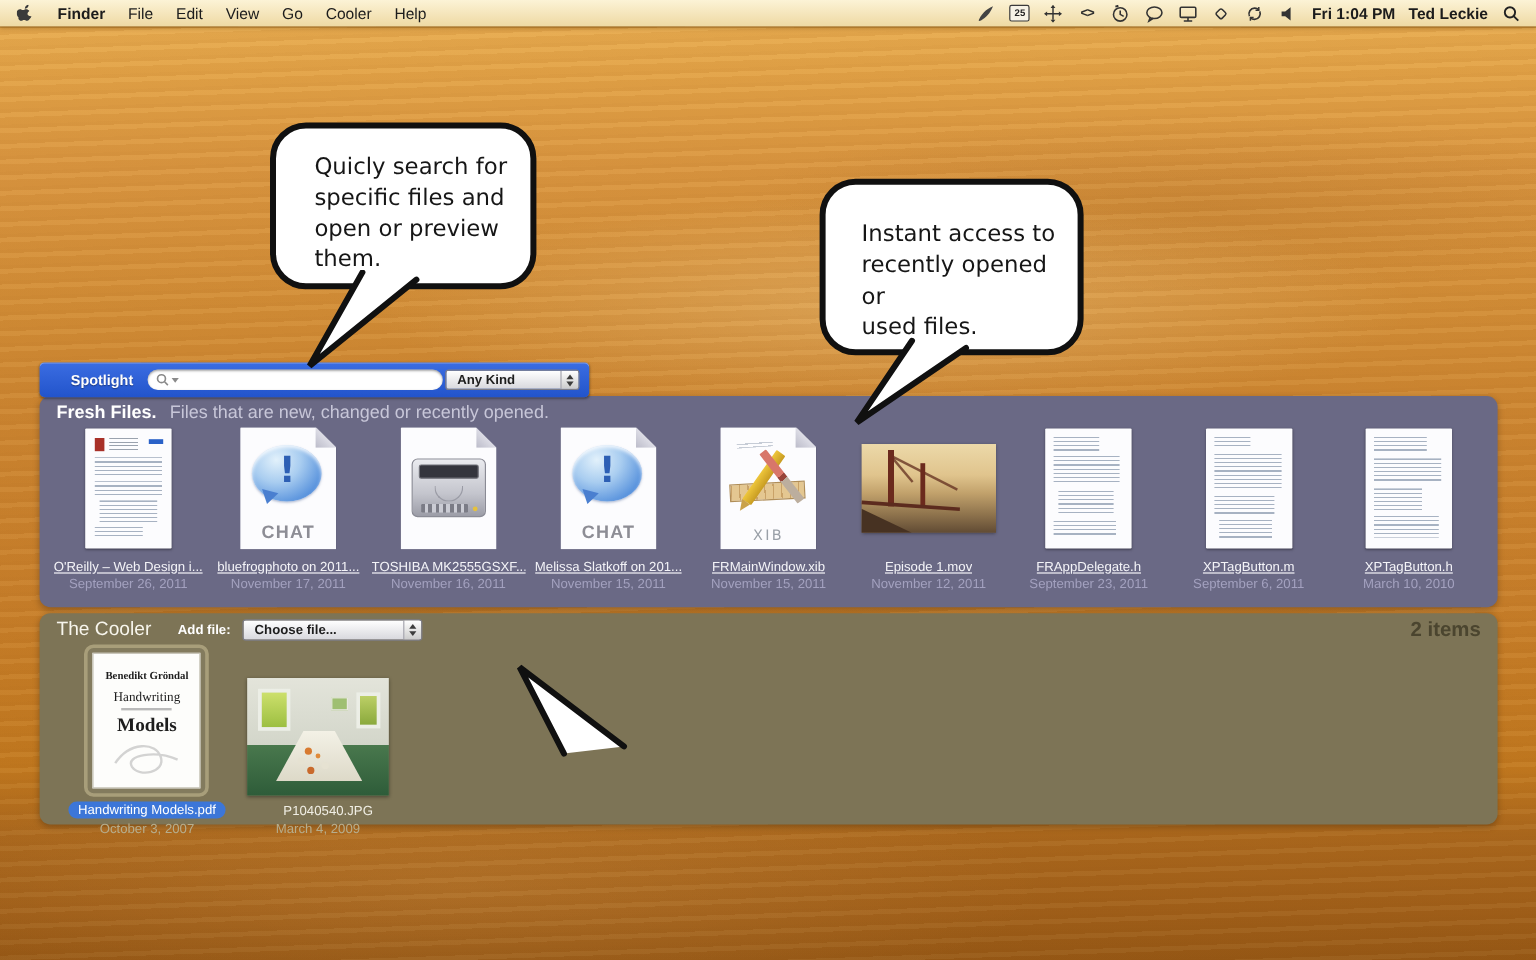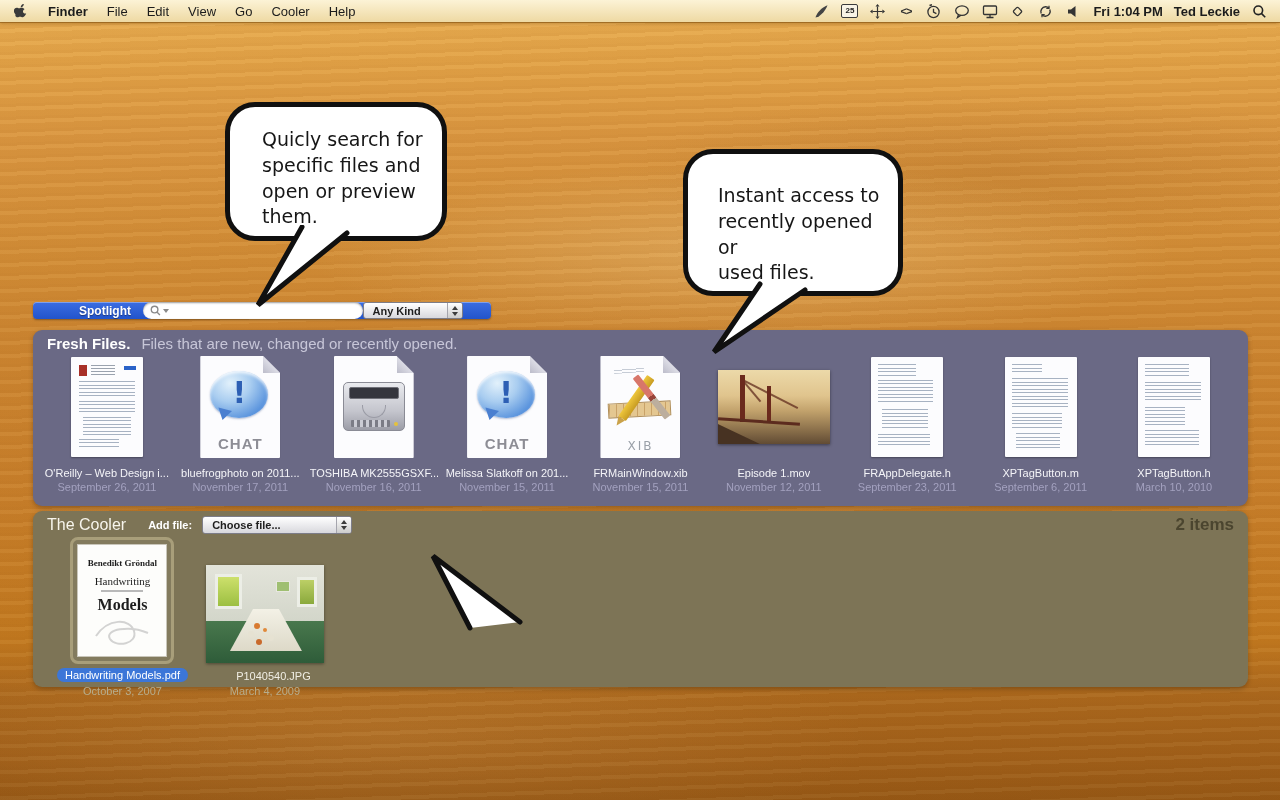--- a/index.html
+++ b/index.html
@@ -43,24 +43,24 @@
     font-family:"DejaVu Sans", sans-serif; }
   .bubble.b1 { left:225px; top:102px; width:222px; height:139px; padding:20px 8px 0 32px; }
   .bubble.b2 { left:683px; top:149px; width:220px; height:147px; padding:29px 8px 0 30px; }
   .bubble.b3 { left:408px; top:616px; width:223px; height:149px; padding:23px 6px 0 24px; }
   .tail { position:absolute; z-index:7; pointer-events:none; }
   .tail.t1 { left:250px; top:225px; }
   .tail.t2 { left:700px; top:280px; }
   .tail.t3 { left:420px; top:548px; }
 
   
-  .spotbar { position:absolute; left:33px; top:302px; width:458px; height:17px; z-index:5;
+  .spotbar { position:absolute; left:33px; top:302px; width:458px; height:29px; z-index:5;
     border-radius:4px; background:linear-gradient(#3b6de2,#2254cb);
     box-shadow:inset 0 1px 0 rgba(255,255,255,0.35), 0 1px 2px rgba(0,0,0,0.35);
-    display:flex; align-items:center; padding:0 28px; }
+    display:flex; align-items:center; padding:0 8px; }
   .spot-label { color:#fff; font-weight:bold; font-size:12px; margin:0 12px 0 18px; text-shadow:0 1px 1px rgba(0,0,0,0.4); }
   .search-field { width:246px; height:17px; border-radius:9px; background:#fff;
     box-shadow:inset 0 1px 2px rgba(0,0,0,0.4); display:flex; align-items:center; padding:0 7px; gap:2px; }
   .search-field input { border:none; outline:none; background:transparent; flex:1; font-size:11px; min-width:0; }
   .sf-caret { width:0; height:0; border-left:3px solid transparent; border-right:3px solid transparent; border-top:4px solid #8a8a8a; }
   .osx-select { height:17px; background:linear-gradient(#ffffff,#d8d8dd); border:1px solid #7d7d88; border-radius:3px;
     display:flex; align-items:center; font-size:11px; font-weight:bold; color:#1e1e1e; padding-left:9px; overflow:hidden; }
   .osx-select .lbl { flex:1; }
   .stepper { width:15px; align-self:stretch; border-left:1px solid #a5a5ad; display:flex; flex-direction:column;
     align-items:center; justify-content:center; gap:2px; background:linear-gradient(#fff,#ccc); }
@@ -72,21 +72,21 @@
   .panel { position:absolute; left:33px; width:1215px; height:176px; border-radius:9px; }
   .panel.fresh { top:330px; background:#6a6985; box-shadow:0 2px 5px rgba(0,0,0,0.25); }
   .panel.cooler { top:511px; background:rgba(118,110,80,0.96); background:#7d7456; box-shadow:0 2px 5px rgba(0,0,0,0.25); }
   .fresh-header { position:absolute; top:5px; left:14px; font-size:15px; color:#fff; display:flex; gap:11px; align-items:baseline; }
   .fresh-title { font-weight:bold; }
   .fresh-sub { color:#c7c6d8; }
 
   .ff-items { position:absolute; top:22px; left:6px; right:6px; display:flex; justify-content:space-evenly; }
   .ff-item { width:131px; display:flex; flex-direction:column; align-items:center; cursor:default; }
   .ff-thumb { height:110px; display:flex; align-items:center; justify-content:center; }
-  .ff-name { margin-top:5px; font-size:11px; color:#f4f4f8; max-width:128px; white-space:nowrap; overflow:hidden; }
+  .ff-name { margin-top:5px; font-size:11px; color:#f4f4f8; max-width:128px; white-space:nowrap; overflow:hidden;text-decoration:underline; }
   .ff-date { margin-top:2px; font-size:11px; color:#a3a1bf; }
 
   
   .page { position:relative; width:72px; height:100px; background:#fcfcfe; border-radius:1px; box-shadow:0 1px 2px rgba(0,0,0,0.35); }
   .page.fold { width:80px; height:102px; box-shadow:none;
     clip-path:polygon(0 0, calc(100% - 17px) 0, 100% 17px, 100% 100%, 0 100%);
     filter:drop-shadow(0 1px 1px rgba(0,0,0,0.3)); }
   .fold-flap { position:absolute; top:0; right:0; width:17px; height:17px;
     background:linear-gradient(to bottom left, rgba(0,0,0,0) 49%, #dddde6 50%, #bcbcca 100%); }
 

